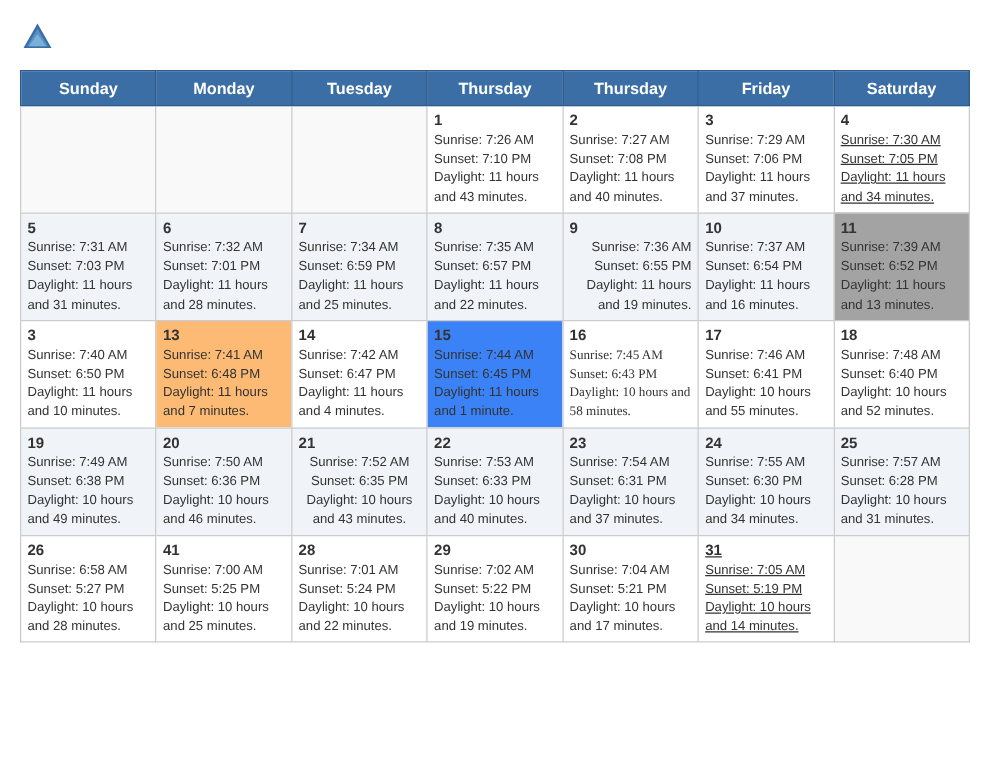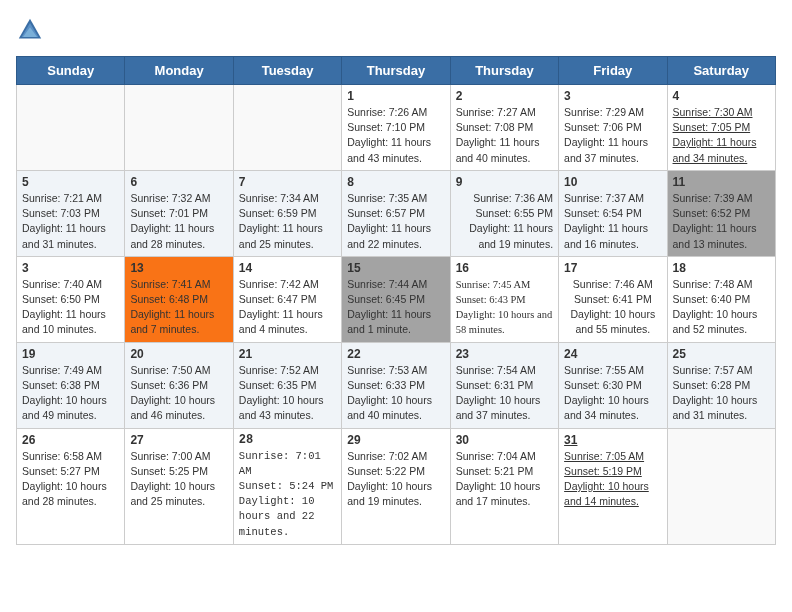--- a/index.html
+++ b/index.html
@@ -157,21 +157,21 @@
         <td style="background: rgb(255, 255, 255);">
           <span class="day-num">4</span>
           <div class="day-info" style="white-space: pre-line; text-decoration: underline;">Sunrise: 7:30 AM
 Sunset: 7:05 PM
 Daylight: 11 hours and 34 minutes.</div>
         </td>
       </tr>
       <tr>
         <td style="background: rgb(240, 244, 248);">
           <span class="day-num">5</span>
-          <div class="day-info" style="white-space: pre-line;">Sunrise: 7:21 AM
+          <div class="day-info" style="white-space: pre-line;">Sunrise: 7:31 AM
 Sunset: 7:03 PM
 Daylight: 11 hours and 31 minutes.</div>
         </td>
         <td style="background: rgb(240, 244, 248);">
           <span class="day-num">6</span>
           <div class="day-info" style="white-space: pre-line;">Sunrise: 7:32 AM
 Sunset: 7:01 PM
 Daylight: 11 hours and 28 minutes.</div>
         </td>
         <td style="background: rgb(240, 244, 248);">
@@ -205,47 +205,47 @@
 Daylight: 11 hours and 13 minutes.</div>
         </td>
       </tr>
       <tr>
         <td style="background: rgb(255, 255, 255);">
           <span class="day-num">3</span>
           <div class="day-info" style="white-space: pre-line;">Sunrise: 7:40 AM
 Sunset: 6:50 PM
 Daylight: 11 hours and 10 minutes.</div>
         </td>
-        <td style="background: #f97316;">
+        <td style="background: #fdba74;">
           <span class="day-num">13</span>
           <div class="day-info" style="white-space: pre-line;">Sunrise: 7:41 AM
 Sunset: 6:48 PM
 Daylight: 11 hours and 7 minutes.</div>
         </td>
         <td style="background: rgb(255, 255, 255);">
           <span class="day-num">14</span>
           <div class="day-info" style="white-space: pre-line;">Sunrise: 7:42 AM
 Sunset: 6:47 PM
 Daylight: 11 hours and 4 minutes.</div>
         </td>
-        <td style="background: #a3a3a3;">
+        <td style="background: #3b82f6;">
           <span class="day-num">15</span>
           <div class="day-info" style="white-space: pre-line;">Sunrise: 7:44 AM
 Sunset: 6:45 PM
 Daylight: 11 hours and 1 minute.</div>
         </td>
         <td style="background: rgb(255, 255, 255);">
           <span class="day-num">16</span>
           <div class="day-info" style="white-space: pre-line; font-family: Liberation Serif, serif;">Sunrise: 7:45 AM
 Sunset: 6:43 PM
 Daylight: 10 hours and 58 minutes.</div>
         </td>
         <td style="background: rgb(255, 255, 255);">
           <span class="day-num">17</span>
-          <div class="day-info" style="white-space: pre-line; text-align: center;">Sunrise: 7:46 AM
+          <div class="day-info" style="white-space: pre-line;">Sunrise: 7:46 AM
 Sunset: 6:41 PM
 Daylight: 10 hours and 55 minutes.</div>
         </td>
         <td style="background: rgb(255, 255, 255);">
           <span class="day-num">18</span>
           <div class="day-info" style="white-space: pre-line;">Sunrise: 7:48 AM
 Sunset: 6:40 PM
 Daylight: 10 hours and 52 minutes.</div>
         </td>
       </tr>
@@ -257,21 +257,21 @@
 Daylight: 10 hours and 49 minutes.</div>
         </td>
         <td style="background: rgb(240, 244, 248);">
           <span class="day-num">20</span>
           <div class="day-info" style="white-space: pre-line;">Sunrise: 7:50 AM
 Sunset: 6:36 PM
 Daylight: 10 hours and 46 minutes.</div>
         </td>
         <td style="background: rgb(240, 244, 248);">
           <span class="day-num">21</span>
-          <div class="day-info" style="white-space: pre-line;">Sunrise: 7:52 AM
+          <div class="day-info" style="white-space: pre-line; text-align: center;">Sunrise: 7:52 AM
 Sunset: 6:35 PM
 Daylight: 10 hours and 43 minutes.</div>
         </td>
         <td style="background: rgb(240, 244, 248);">
           <span class="day-num">22</span>
           <div class="day-info" style="white-space: pre-line;">Sunrise: 7:53 AM
 Sunset: 6:33 PM
 Daylight: 10 hours and 40 minutes.</div>
         </td>
         <td style="background: rgb(240, 244, 248);">
@@ -294,26 +294,26 @@
         </td>
       </tr>
       <tr>
         <td style="background: rgb(255, 255, 255);">
           <span class="day-num">26</span>
           <div class="day-info" style="white-space: pre-line;">Sunrise: 6:58 AM
 Sunset: 5:27 PM
 Daylight: 10 hours and 28 minutes.</div>
         </td>
         <td style="background: rgb(255, 255, 255);">
-          <span class="day-num">27</span>
+          <span class="day-num">41</span>
           <div class="day-info" style="white-space: pre-line;">Sunrise: 7:00 AM
 Sunset: 5:25 PM
 Daylight: 10 hours and 25 minutes.</div>
         </td>
-        <td style="background: rgb(255, 255, 255); font-family: Liberation Mono, monospace;">
+        <td style="background: rgb(255, 255, 255);">
           <span class="day-num">28</span>
           <div class="day-info" style="white-space: pre-line;">Sunrise: 7:01 AM
 Sunset: 5:24 PM
 Daylight: 10 hours and 22 minutes.</div>
         </td>
         <td style="background: rgb(255, 255, 255);">
           <span class="day-num">29</span>
           <div class="day-info" style="white-space: pre-line;">Sunrise: 7:02 AM
 Sunset: 5:22 PM
 Daylight: 10 hours and 19 minutes.</div>

